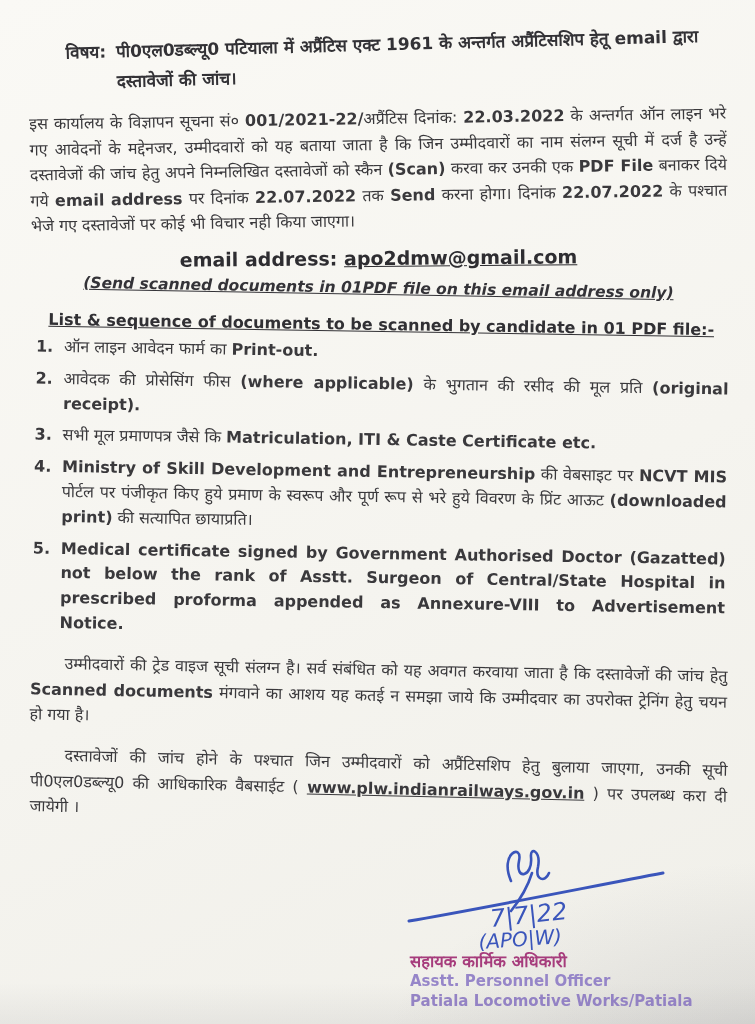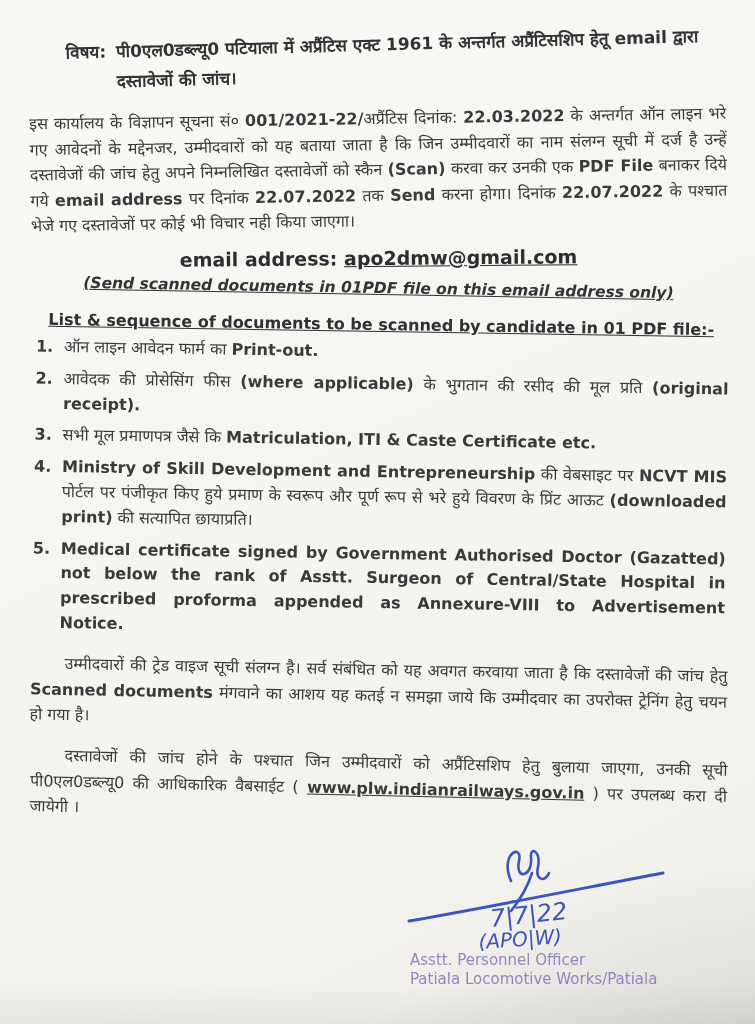--- a/index.html
+++ b/index.html
@@ -71,21 +71,21 @@
     height: 112px;
   }
   .signature-svg { width: 300px; height: 112px; }
 
   .stamp {
     margin: 0 0 0 380px;
     line-height: 1.3;
     filter: blur(0.2px);
   }
   .stamp-line-dev { font-size: 16.5px; font-weight: bold; }
-  .stamp-line-eng { font-size: 15px; font-weight: 400; opacity: 0.92; }
+  .stamp-line-eng { font-size: 15px; font-weight: 700; opacity: 0.92; }
 </style>
 </head>
 <body>
 
 <div class="page">
 
   <div class="subject">
     <span class="subject-label">विषय:</span>
     <span class="subject-text"><span>पी0एल0डब्ल्यू0 पटियाला में अप्रैंटिस एक्ट </span><span class="b">1961</span><span> के अन्तर्गत अप्रैंटिसशिप हेतू </span><span class="b">email</span><span> द्वारा दस्तावेजों की जांच।</span></span>
   </div>
@@ -133,17 +133,18 @@
         <path d="M10,82 C70,72 190,48 264,34" stroke-width="3"></path>
       </g>
       <g fill="#3a55bb" font-style="italic" font-family="DejaVu Sans, sans-serif">
         <text x="92" y="88" font-size="24" transform="rotate(-6 92 88)">7|7|22</text>
         <text x="80" y="110" font-size="20" transform="rotate(-4 80 110)">(APO|W)</text>
       </g>
     </svg>
   </div>
 
   <div class="stamp">
+    <div class="stamp-line-dev" style="color: rgb(166, 60, 124);">सहायक कार्मिक अधिकारी</div>
     <div class="stamp-line-eng" style="color: rgb(143, 125, 198);">Asstt. Personnel Officer</div>
     <div class="stamp-line-eng" style="color: rgb(140, 122, 194);">Patiala Locomotive Works/Patiala</div>
   </div>
 
 </div>
 
 </body></html>

